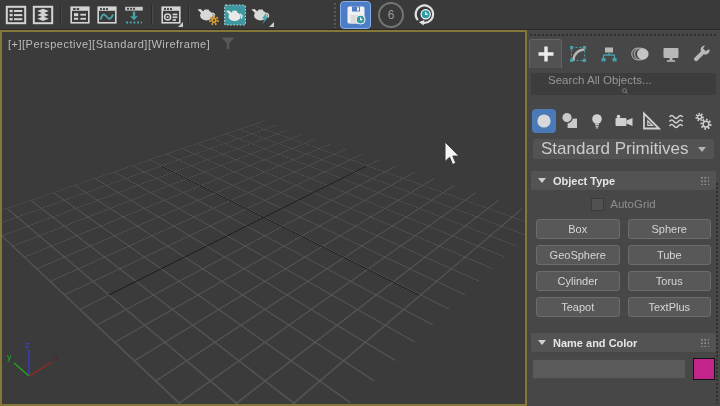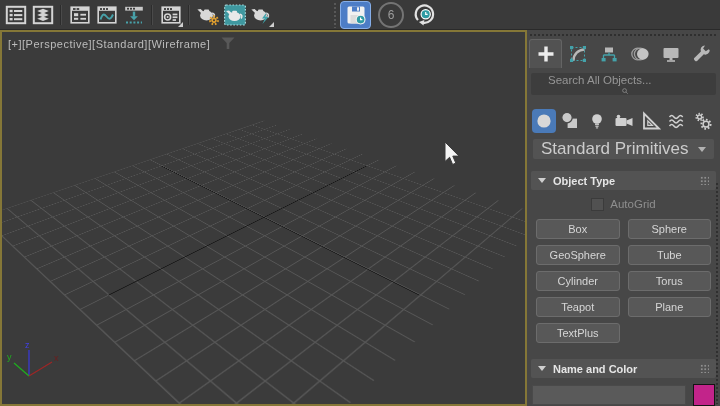--- a/index.html
+++ b/index.html
@@ -373,21 +373,20 @@
           <span class="autogrid-label">AutoGrid</span>
         </div>
         <div class="ot-grid">
           <div class="otbtn">Box</div>
           <div class="otbtn">Sphere</div>
           <div class="otbtn">GeoSphere</div>
           <div class="otbtn">Tube</div>
           <div class="otbtn">Cylinder</div>
           <div class="otbtn">Torus</div>
           <div class="otbtn">Teapot</div>
-          <div class="otbtn">Plane</div>
           <div class="otbtn">TextPlus</div>
         </div>
       </div>
     </div>
 
     <div class="rollout">
       <div class="rollout-hd">
         <span class="rl-arrow"></span>
         <span class="rl-title">Name and Color</span>
         <span class="rl-grip"></span>

